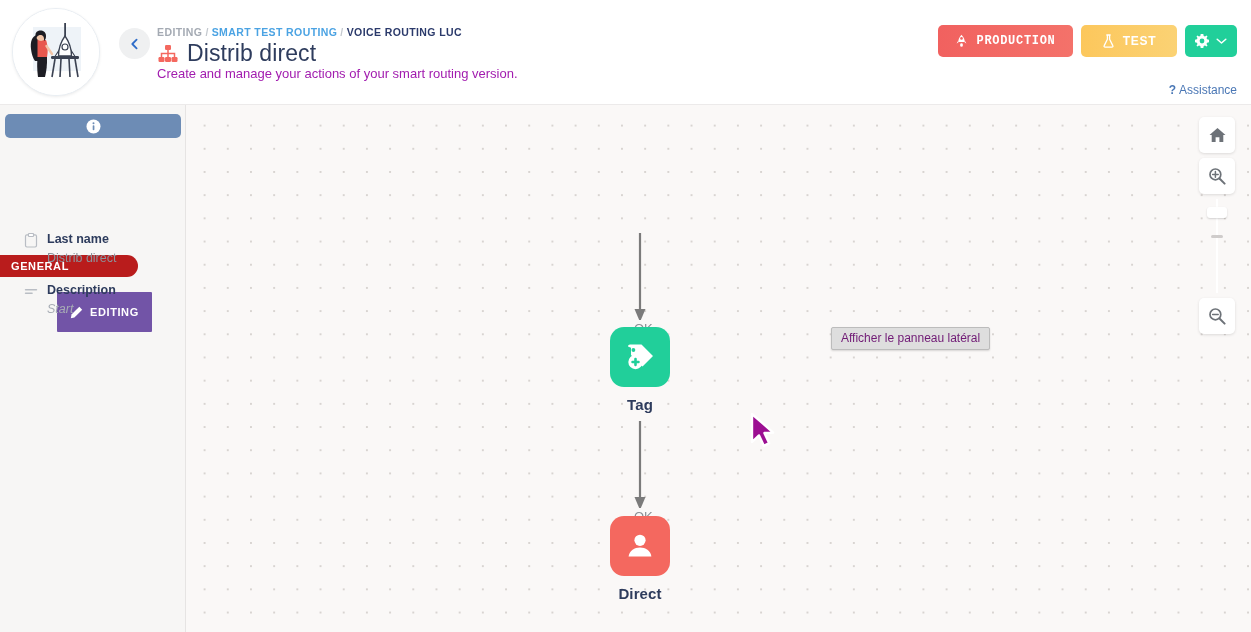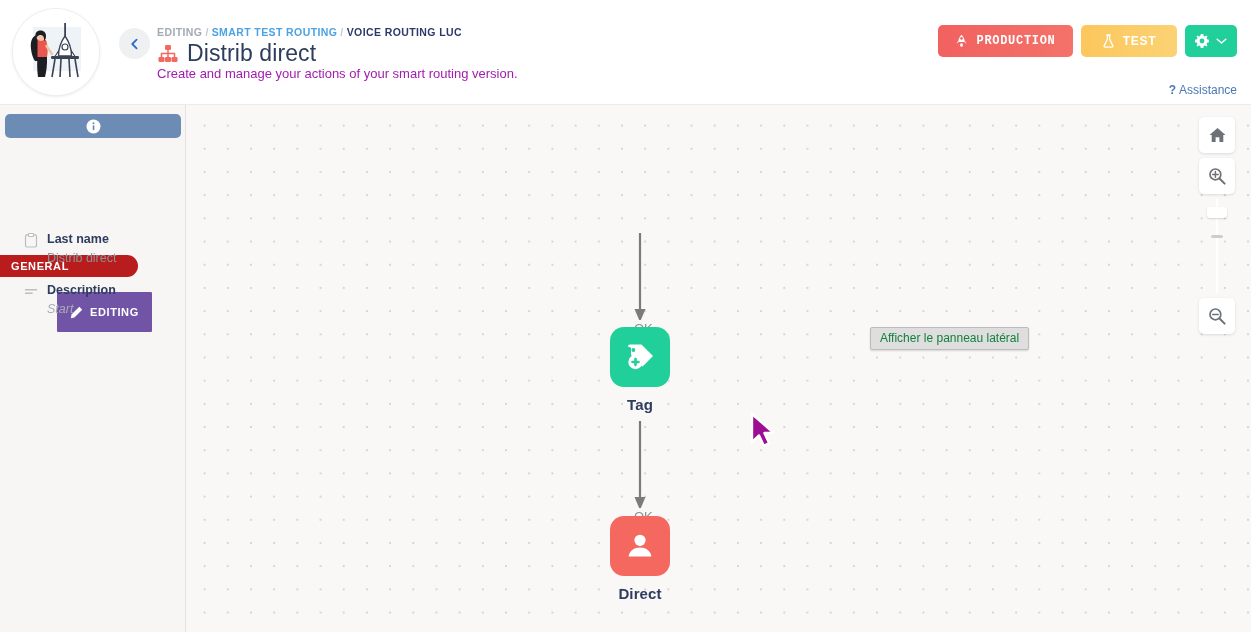--- a/index.html
+++ b/index.html
@@ -156,25 +156,24 @@
     padding: 1px 5px;
     white-space: nowrap;
     margin-top: 40px;
   }
 
   .tooltip {
     position: absolute; left: 833px; top: 326px;
     background: #dedede;
     border: 1px solid #bcbcbc;
     border-radius: 2px;
-    color: #15803d; font-size: 12px;
+    color: #701a75; font-size: 12px;
     padding: 3px 9px 4px 9px;
     white-space: nowrap;
     box-shadow: 0 1px 2px rgba(0,0,0,.14);
-    margin-left: 39px;
   }
 
   .cursor { position: absolute; left: 748px; top: 412px; pointer-events: none; }
 
   
   .map-ctrls { position: absolute; right: 16px; top: 12px; width: 36px; }
   .map-btn {
     width: 36px; height: 36px; background: #fff; border-radius: 5px;
     box-shadow: 0 1px 3px rgba(0,0,0,.12);
     display: flex; align-items: center; justify-content: center;

